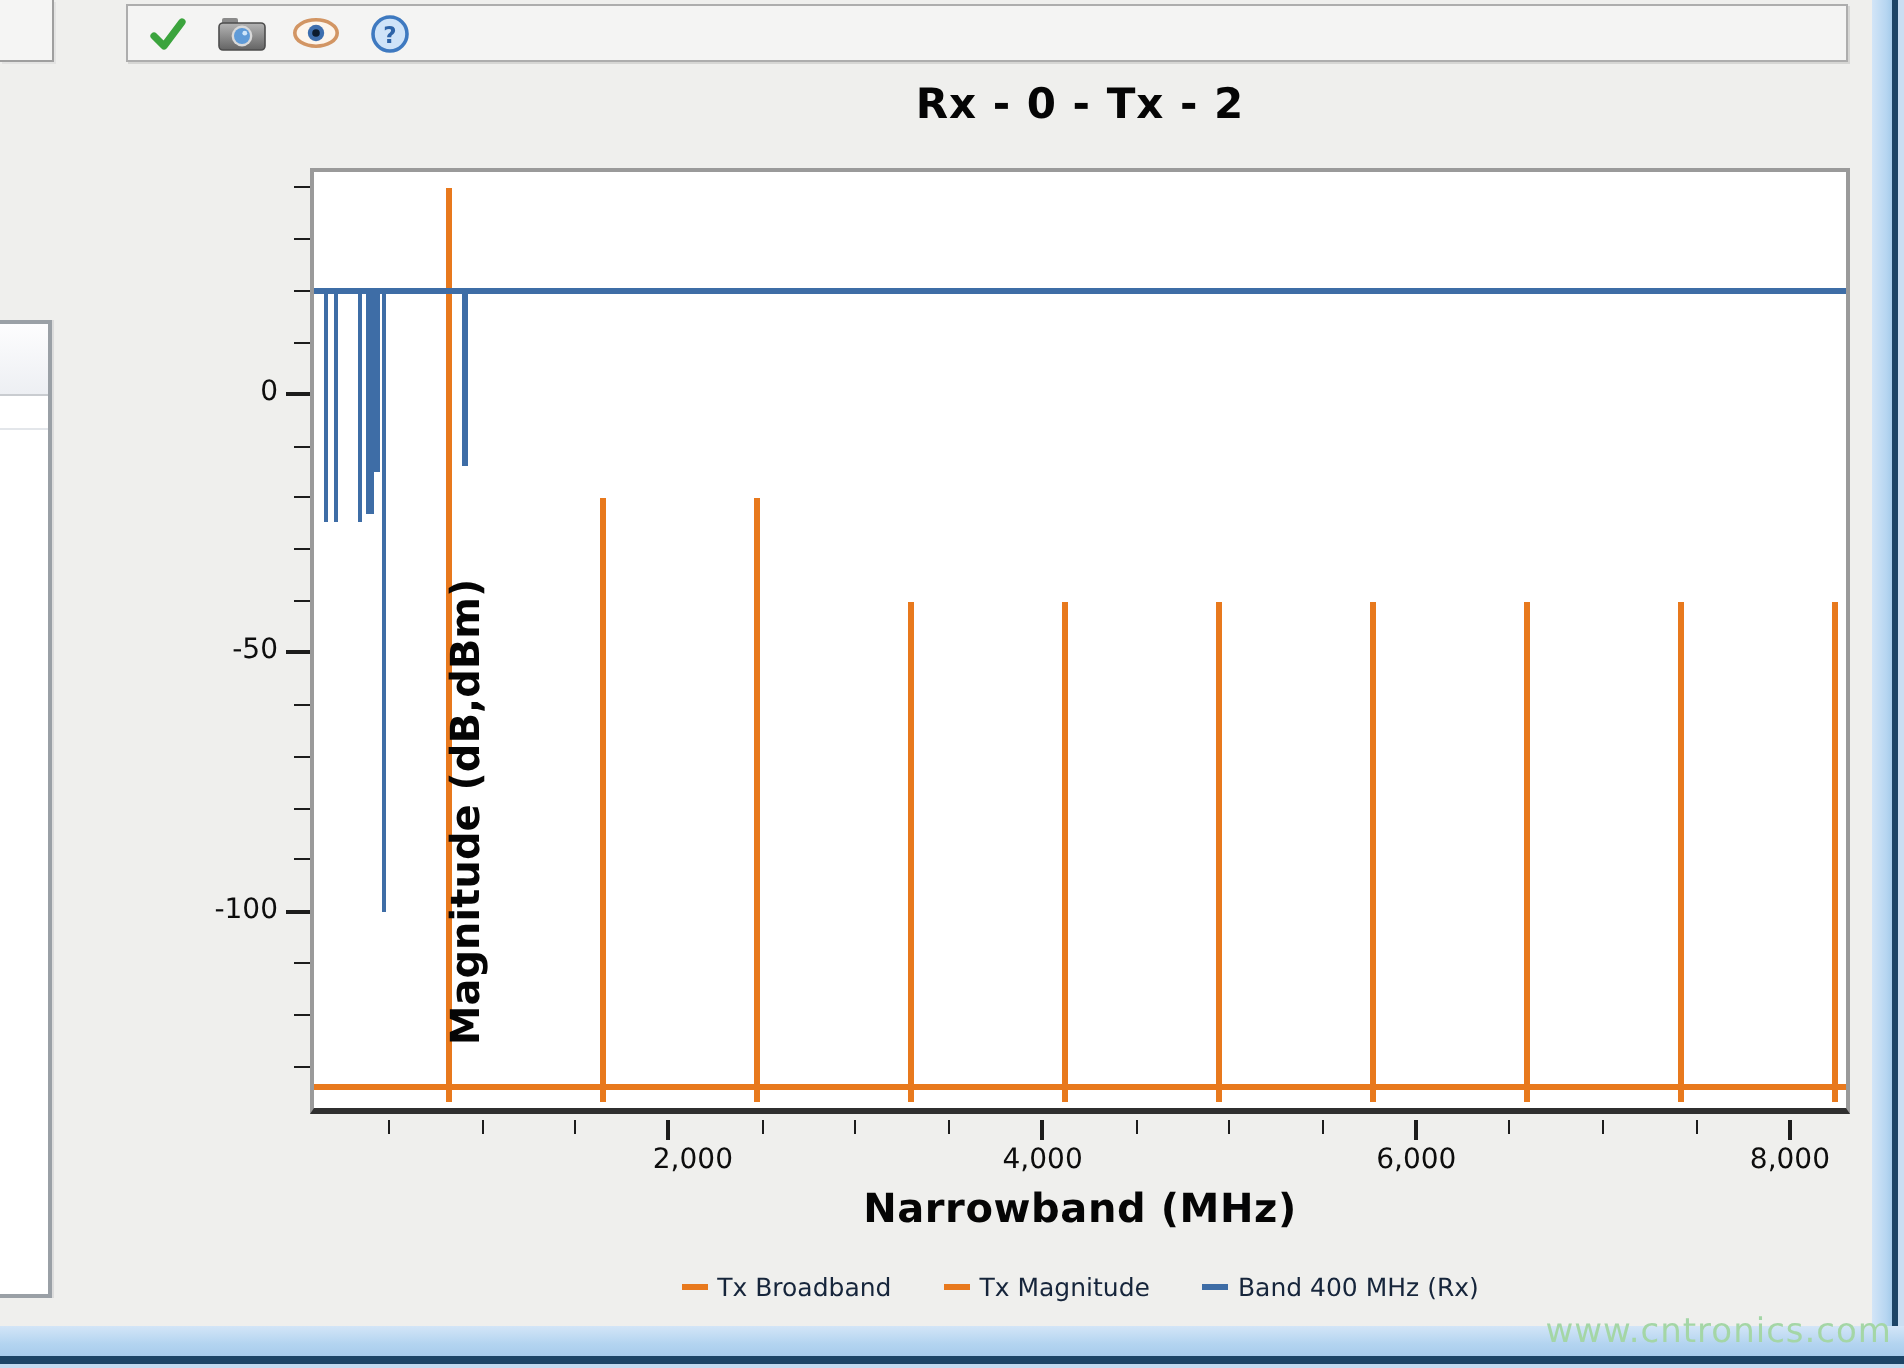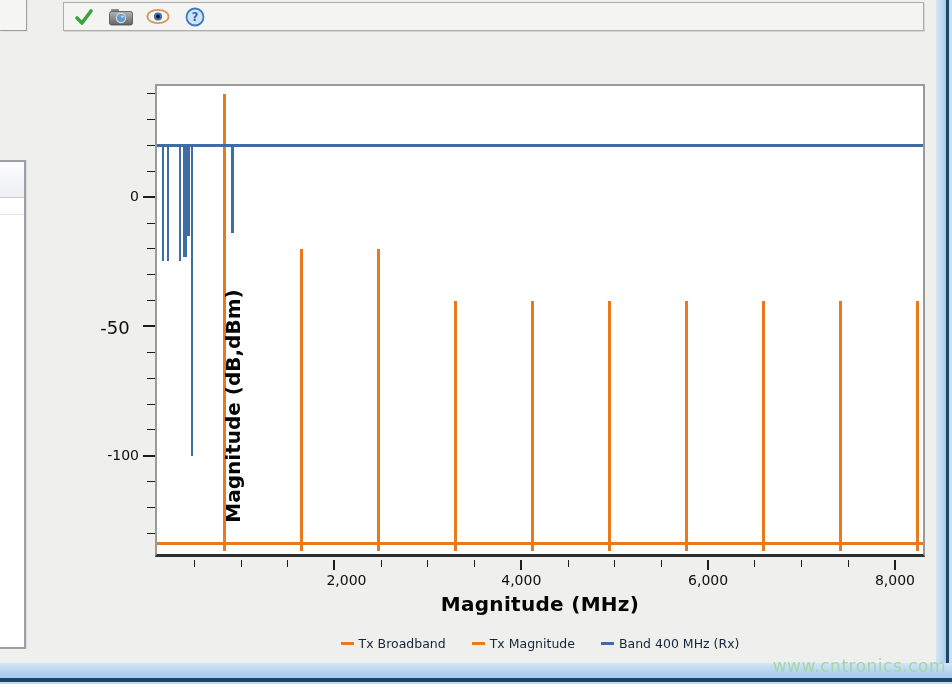--- a/index.html
+++ b/index.html
@@ -95,20 +95,21 @@
         <text x="10" y="14.3" text-anchor="middle" font-size="11.5" font-weight="bold" fill="#2d63a8" font-family="DejaVu Sans">?</text>
       </svg>
     </span>
   </div>
 
   <div class="left-panel">
     <div class="left-panel-header"></div>
     <div class="left-panel-divider"></div>
   </div>
 
+  <div class="chart-title">Rx - 0 - Tx - 2</div>
   <div class="plot-frame"></div>
   <div id="plot-canvas">
       <div style="position: absolute; left: 0px; width: 766px; top: 456.157px; height: 3px; background: rgb(232, 121, 29);"></div>
       <div style="position: absolute; left: 66.1322px; width: 3px; top: 7.75691px; height: 457.657px; background: rgb(232, 121, 29);"></div>
       <div style="position: absolute; left: 143.106px; width: 3px; top: 162.895px; height: 302.519px; background: rgb(232, 121, 29);"></div>
       <div style="position: absolute; left: 220.08px; width: 3px; top: 162.895px; height: 302.519px; background: rgb(232, 121, 29);"></div>
       <div style="position: absolute; left: 297.053px; width: 3px; top: 214.608px; height: 250.807px; background: rgb(232, 121, 29);"></div>
       <div style="position: absolute; left: 374.027px; width: 3px; top: 214.608px; height: 250.807px; background: rgb(232, 121, 29);"></div>
       <div style="position: absolute; left: 451px; width: 3px; top: 214.608px; height: 250.807px; background: rgb(232, 121, 29);"></div>
       <div style="position: absolute; left: 527.974px; width: 3px; top: 214.608px; height: 250.807px; background: rgb(232, 121, 29);"></div>
@@ -149,33 +150,33 @@
       <div style="position: absolute; left: -10px; top: 446.815px; width: 8px; height: 1px; background: rgb(28, 28, 28);"></div>
       <div style="position: absolute; left: -10px; top: 420.959px; width: 8px; height: 1px; background: rgb(28, 28, 28);"></div>
       <div style="position: absolute; left: -10px; top: 395.102px; width: 8px; height: 1px; background: rgb(28, 28, 28);"></div>
       <div style="position: absolute; left: -14px; top: 368.746px; width: 12px; height: 2px; background: rgb(28, 28, 28);"></div>
       <div style="position: absolute; left: -66px; top: 360.746px; width: 48px; text-align: right; font-size: 14px; color: rgb(13, 13, 13);">-100</div>
       <div style="position: absolute; left: -10px; top: 343.39px; width: 8px; height: 1px; background: rgb(28, 28, 28);"></div>
       <div style="position: absolute; left: -10px; top: 317.533px; width: 8px; height: 1px; background: rgb(28, 28, 28);"></div>
       <div style="position: absolute; left: -10px; top: 291.677px; width: 8px; height: 1px; background: rgb(28, 28, 28);"></div>
       <div style="position: absolute; left: -10px; top: 265.82px; width: 8px; height: 1px; background: rgb(28, 28, 28);"></div>
       <div style="position: absolute; left: -14px; top: 239.464px; width: 12px; height: 2px; background: rgb(28, 28, 28);"></div>
-      <div style="position: absolute; left: -66px; top: 231.464px; width: 48px; text-align: center; font-size: 18px; color: rgb(13, 13, 13);">-50</div>
+      <div style="position: absolute; left: -66px; top: 231.464px; width: 48px; text-align: right; font-size: 14px; color: rgb(13, 13, 13);">-50</div>
       <div style="position: absolute; left: -10px; top: 214.108px; width: 8px; height: 1px; background: rgb(28, 28, 28);"></div>
       <div style="position: absolute; left: -10px; top: 188.251px; width: 8px; height: 1px; background: rgb(28, 28, 28);"></div>
       <div style="position: absolute; left: -10px; top: 162.395px; width: 8px; height: 1px; background: rgb(28, 28, 28);"></div>
       <div style="position: absolute; left: -10px; top: 136.539px; width: 8px; height: 1px; background: rgb(28, 28, 28);"></div>
       <div style="position: absolute; left: -14px; top: 110.182px; width: 12px; height: 2px; background: rgb(28, 28, 28);"></div>
       <div style="position: absolute; left: -66px; top: 102.182px; width: 48px; text-align: right; font-size: 14px; color: rgb(13, 13, 13);">0</div>
       <div style="position: absolute; left: -10px; top: 84.826px; width: 8px; height: 1px; background: rgb(28, 28, 28);"></div>
       <div style="position: absolute; left: -10px; top: 58.9696px; width: 8px; height: 1px; background: rgb(28, 28, 28);"></div>
       <div style="position: absolute; left: -10px; top: 33.1133px; width: 8px; height: 1px; background: rgb(28, 28, 28);"></div>
       <div style="position: absolute; left: -10px; top: 7.25691px; width: 8px; height: 1px; background: rgb(28, 28, 28);"></div>
     </div>
-  <div class="x-axis-label">Magnitude (MHz)</div>
+  <div class="x-axis-label">Narrowband (MHz)</div>
   <div id="legend">
       <span class="legend-item">
         <span class="legend-dash" style="background: rgb(232, 121, 29);"></span>
         <span>Tx Broadband</span>
       </span>
       <span class="legend-item">
         <span class="legend-dash" style="background: rgb(232, 121, 29);"></span>
         <span>Tx Magnitude</span>
       </span>
       <span class="legend-item">

